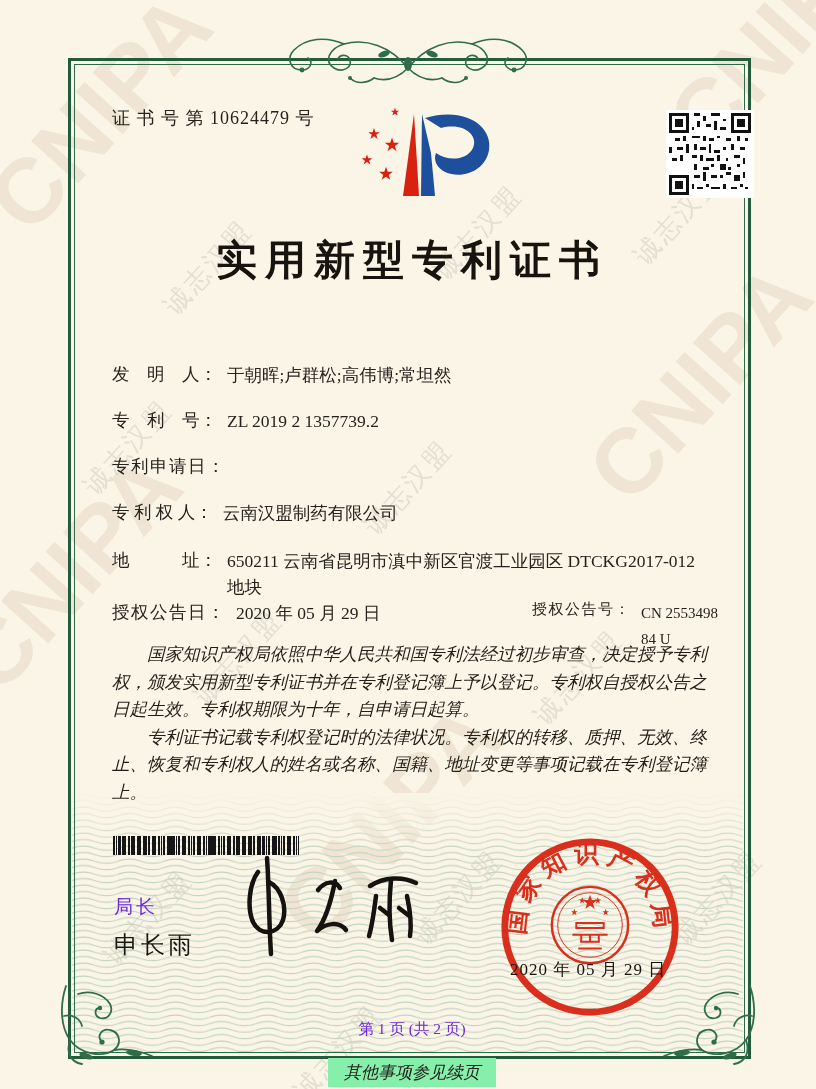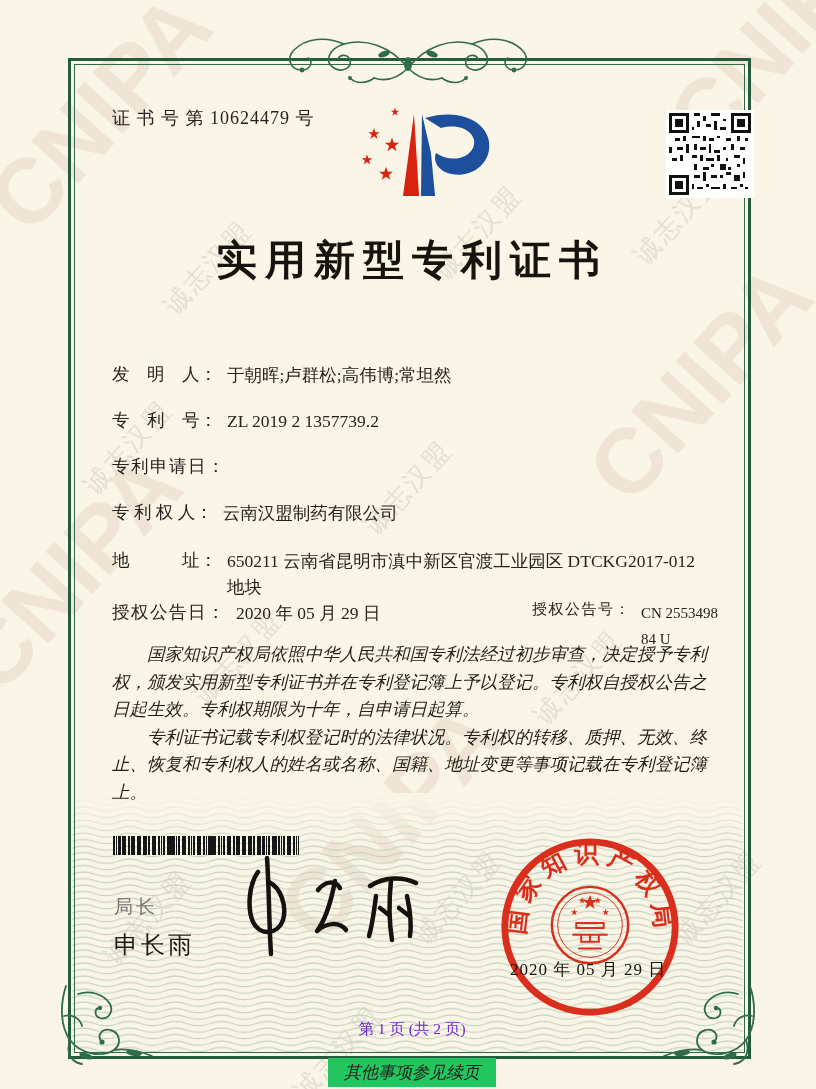--- a/index.html
+++ b/index.html
@@ -28,29 +28,29 @@
   .grant-right{position:absolute;left:420px;top:0;display:flex;font-size:15px;}
   .paras{position:absolute;left:104px;top:641px;width:612px;font-size:17.5px;line-height:27.5px;
          font-style:italic;color:#211e19;}
   .paras p{margin:0;text-indent:2em;}
   .barcode{position:absolute;left:105px;top:836px;width:186px;height:19px;
     background:
      repeating-linear-gradient(90deg,#161616 0 2px,rgba(0,0,0,0) 2px 5px),
      repeating-linear-gradient(90deg,#161616 0 1px,rgba(0,0,0,0) 1px 3px),
      repeating-linear-gradient(90deg,rgba(0,0,0,0) 0 6px,#161616 6px 8px,rgba(0,0,0,0) 8px 13px);}
   .director-title{position:absolute;left:106px;top:894px;font-size:19px;letter-spacing:3px;
-    font-family:"Liberation Sans",sans-serif;color:#737373;}
+    font-family:"Liberation Sans",sans-serif;color:#6d28d9;}
   .director-name{position:absolute;left:106px;top:929px;font-size:24px;letter-spacing:3px;
     font-family:"Liberation Sans",sans-serif;color:#1c1915;}
   .signature{position:absolute;left:222px;top:850px;}
   .seal{position:absolute;left:489px;top:834px;opacity:.93;}
   .seal-date{position:absolute;left:502px;top:958px;font-size:17px;color:#17130e;letter-spacing:1px;z-index:4;}
   .page-num{position:absolute;left:0;top:1019px;width:100%;text-align:center;font-size:15.5px;color:#6d28d9;}
   .note{position:absolute;left:0;top:1058px;width:100%;text-align:center;}
-  .note span{display:inline-block;background:#22c55e;padding:3px 16px;font-size:17px;font-style:italic;color:#211e19;}
+  .note span{display:inline-block;background:#86efac;padding:3px 16px;font-size:17px;font-style:italic;color:#211e19;}
 </style>
 </head>
 <body>
 
 <div class="page">
 
   <span class="wm wm-brand" style="left:-40px;top:60px">CNIPA</span>
   <span class="wm wm-brand" style="left:-70px;top:520px">CNIPA</span>
   <span class="wm wm-brand" style="left:560px;top:330px">CNIPA</span>
   <span class="wm wm-brand" style="left:250px;top:770px">CNIPA</span>

